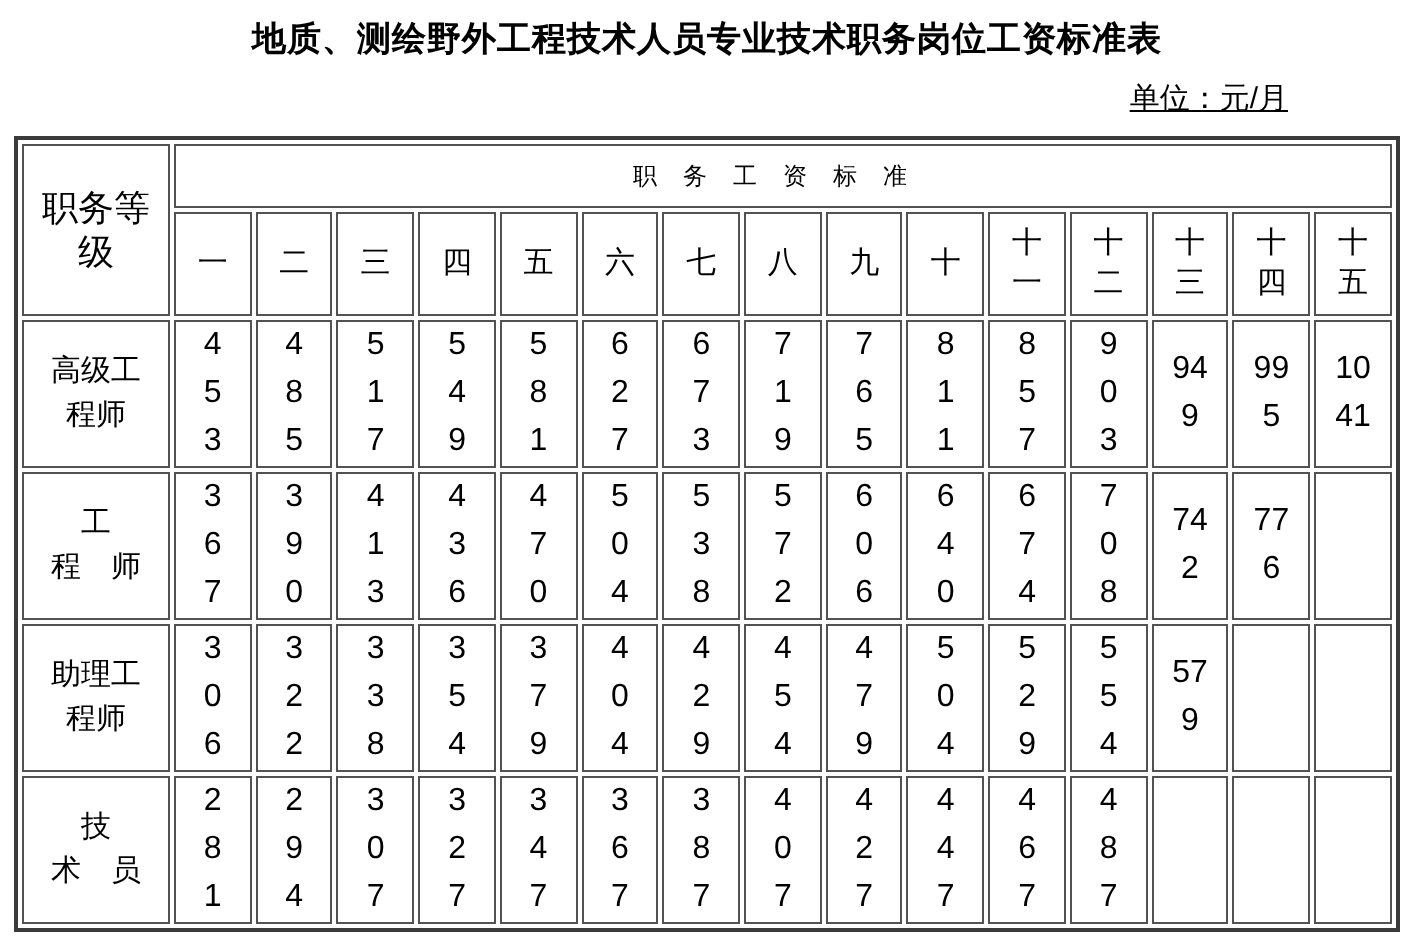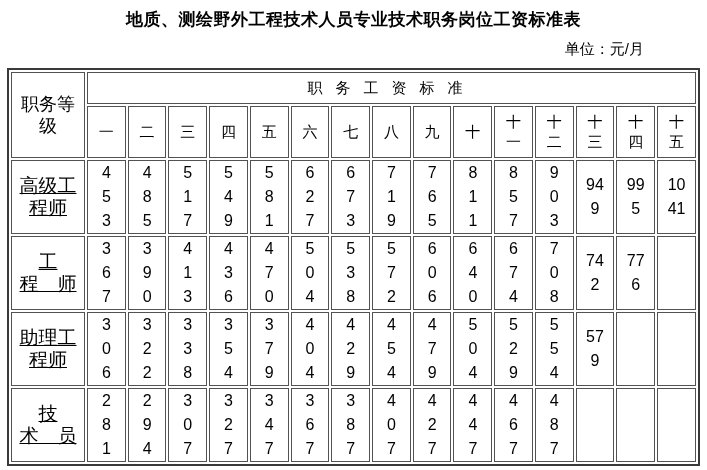--- a/index.html
+++ b/index.html
@@ -18,20 +18,21 @@
     text-align: center;
     font-size: 17px;
     font-weight: bold;
     letter-spacing: 0.5px;
   }
   .unit-line {
     margin-top: 9px;
     text-align: right;
     padding-right: 63px;
     font-size: 15px;
+    text-decoration: underline;
   }
   table.salary {
     margin-left: 7px;
     margin-top: 9px;
     width: 693px;
     table-layout: fixed;
     border-collapse: separate;
     border-spacing: 2px;
     border: 2px solid #3a3a3a;
     background: #ffffff;
@@ -43,38 +44,37 @@
     vertical-align: middle;
     padding: 0;
     overflow: hidden;
   }
   td.corner-cell {
     font-size: 18px;
     line-height: 22px;
   }
   td.span-head {
     height: 30px;
-    font-size: 15px;
+    font-size: 12px;
     letter-spacing: 13px;
     padding-left: 13px;
   }
   td.grade-head {
     height: 50px;
     font-size: 15px;
     line-height: 20px;
   }
   td.value-cell {
     height: 72px;
     font-size: 16px;
     line-height: 24px;
   }
   td.row-label {
-    font-size: 19px;
+    font-size: 15px;
     line-height: 22px;
-    text-decoration: underline;
   }
 </style>
 </head>
 <body>
 
 <div class="page">
   <div class="doc-title">地质、测绘野外工程技术人员专业技术职务岗位工资标准表</div>
   <div class="unit-line">单位：元/月</div>
 
   <table class="salary">

